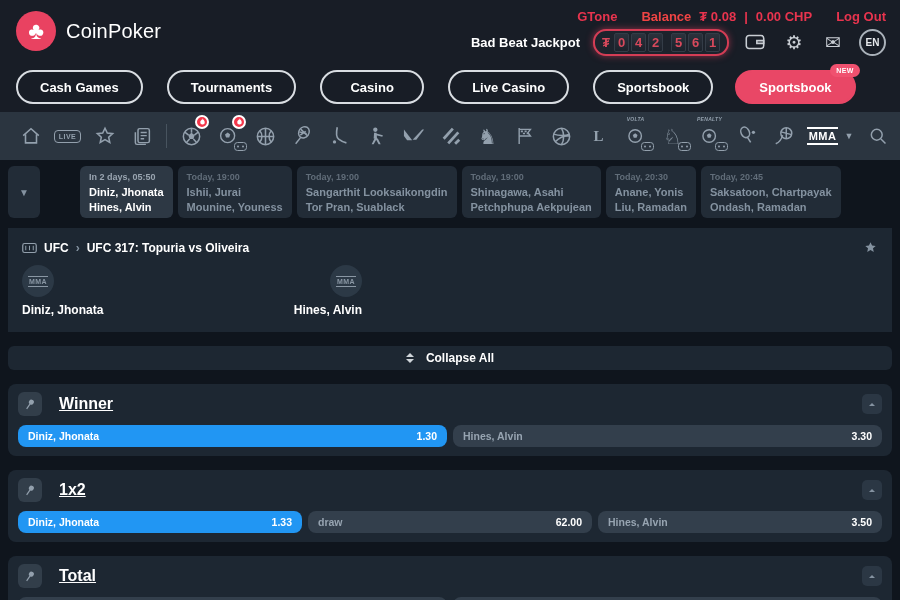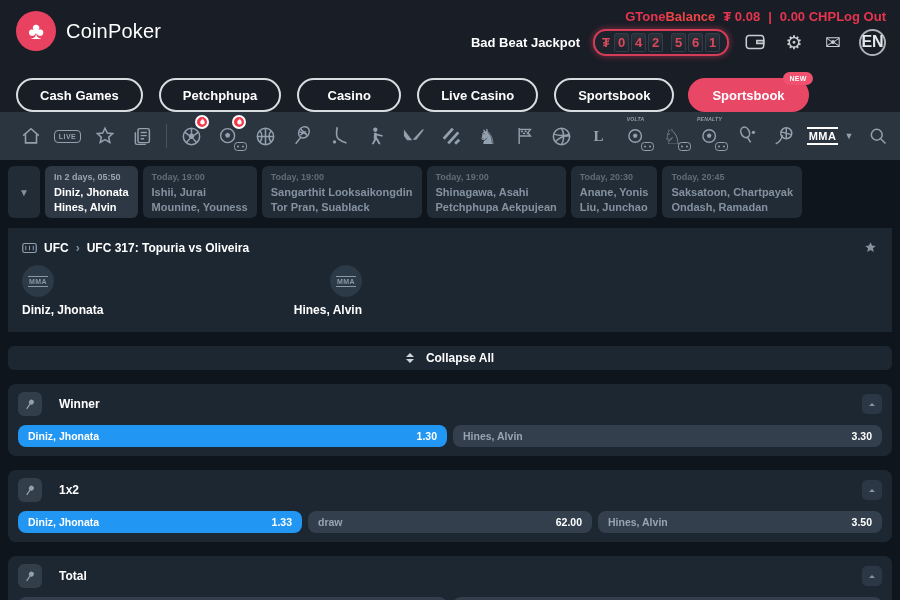--- a/index.html
+++ b/index.html
@@ -11,35 +11,35 @@
     -webkit-font-smoothing:antialiased;
   }
   svg { display:block; }
 
   
   .topbar { height:62px; background:#181d26; display:flex; align-items:center; justify-content:space-between; padding:0 14px 0 16px; }
   .logo-wrap { display:flex; align-items:center; gap:10px; }
   .logo-circle { width:40px; height:40px; border-radius:50%; background:#e94261; display:flex; align-items:center; justify-content:center; font-size:24px; color:#fff; font-weight:bold; }
   .logo-text { font-size:20px; font-weight:normal; letter-spacing:.2px; }
   .topbar-right { display:flex; flex-direction:column; align-items:flex-end; gap:5px; padding-top:2px; }
-  .account-row { display:flex; align-items:center; font-size:13px; font-weight:bold; color:#e8344e; }
+  .account-row { display:flex; align-items:center; gap:24px; font-size:13px; font-weight:bold; color:#e8344e; }
   .balance-group { display:flex; align-items:center; gap:8px; }
   .balance-label { color:#ef4444; }
   .jackpot-row { display:flex; align-items:center; gap:13px; }
   .jackpot-label { font-size:13px; font-weight:bold; color:#fff; }
   .jackpot-pill { display:flex; align-items:center; gap:2px; background:#1d232c; border:2px solid #d43d55; border-radius:13px; box-shadow:0 0 7px rgba(233,66,97,.55); padding:2px 7px; }
   .jp-cur { color:#d8495c; font-weight:bold; font-size:13px; margin-right:2px; }
   .jp-digit { width:15px; height:19px; border-radius:2px; background:linear-gradient(#2b323c,#1c222b); border:1px solid #343c47; color:#d8495c; font-weight:bold; font-size:13px; display:flex; align-items:center; justify-content:center; }
   .jp-gap { margin-right:6px; }
   .tb-iconbtn { color:#c9ced4; display:flex; align-items:center; justify-content:center; width:26px; height:26px; }
   .tb-iconbtn.glyph { font-size:19px; line-height:1; }
-  .lang-btn { width:27px; height:27px; border-radius:50%; border:2px solid #aab2ba; color:#e6e9ec; font-size:16px; font-weight:bold; display:flex; align-items:center; justify-content:center; }
-
-  
-  .mainnav { height:50px; background:#181d26; display:flex; align-items:flex-end; gap:16px; padding:0 16px; }
+  .lang-btn { width:27px; height:27px; border-radius:50%; border:2px solid #aab2ba; color:#e6e9ec; font-size:10px; font-weight:bold; display:flex; align-items:center; justify-content:center; }
+
+  
+  .mainnav { height:50px; background:#181d26; display:flex; align-items:center; gap:24px; padding:0 16px; }
   .nav-pill { height:34px; min-width:104px; padding:0 22px; border-radius:17px; border:2px solid #d9dde2; background:transparent; color:#fff; font-size:13px; font-weight:bold; display:flex; align-items:center; justify-content:center; position:relative; }
   .nav-pill.active { background:#e94766; border-color:#e94766; margin-left:-2px; }
   .new-badge { position:absolute; top:-8px; right:-6px; background:#f0516f; color:#fff; font-size:7px; font-weight:bold; padding:3px 6px; border-radius:8px; letter-spacing:.3px; }
 
   
   .sportsbar { height:48px; background:#2b3540; display:flex; align-items:center; padding:0 10px 0 12px; color:#93a0ad; }
   .sp { width:37px; height:34px; display:flex; align-items:center; justify-content:center; position:relative; flex:0 0 auto; }
   .sp-div { width:1px; height:24px; background:#48545f; margin:0 6px; flex:0 0 auto; }
   .live-chip { border:1.5px solid #93a0ad; border-radius:4px; font-size:7px; font-weight:bold; padding:2px 4px; letter-spacing:.5px; }
   .fire-badge { position:absolute; top:-4px; right:1px; width:14px; height:14px; border-radius:50%; background:#f4374b; border:2px solid #fff; display:flex; align-items:center; justify-content:center; }
@@ -50,21 +50,21 @@
   .mma-tab { color:#fff; font-size:11px; font-weight:bold; border-top:2px solid #fff; border-bottom:2px solid #fff; padding:1px 2px; letter-spacing:.5px; }
   .mma-caret { color:#93a0ad; font-size:9px; margin-left:6px; }
   .sp-search { margin-left:auto; width:40px; }
 
   
   .strip { display:flex; gap:5px; padding:6px 0 6px 8px; height:64px; overflow:hidden; align-items:stretch; }
   .strip-arrow { width:32px; flex:0 0 auto; background:#222c37; border-radius:6px; display:flex; align-items:center; justify-content:center; color:#8492a0; font-size:10px; }
   .mcard { background:#222c37; border-radius:6px; padding:6px 9px; white-space:nowrap; flex:0 0 auto; overflow:hidden; }
   .mcard .t { font-size:9px; font-weight:bold; color:#616d79; margin-bottom:3px; }
   .mcard .p { font-size:11px; font-weight:bold; color:#8globalThis492a0; color:#8492a0; line-height:1.35; }
-  .mcard.active { background:#2d3844; }
+  .mcard.active { background:#2d3844;margin-left:35px; }
   .mcard.active .t { color:#9aa5b1; }
   .mcard.active .p { color:#ffffff; }
 
   
   .panel { margin:4px 8px 0; background:#1d2732; border-radius:0; }
   .match-panel { height:104px; padding:12px 14px; }
   .breadcrumb { display:flex; align-items:center; gap:7px; font-size:12px; font-weight:bold; }
   .crumb-sep { color:#8492a0; }
   .crumb-star { margin-left:auto; color:#8492a0; }
   .teams { display:flex; align-items:flex-start; margin-top:10px; }
@@ -79,21 +79,21 @@
 
   .collapse-bar { margin:14px 8px 0; height:24px; background:#1d2732; border-radius:6px; display:flex; align-items:center; justify-content:center; gap:12px; font-size:12px; font-weight:bold; }
   .updown { display:flex; flex-direction:column; gap:2px; }
   .tri-up { width:0; height:0; border-left:4px solid transparent; border-right:4px solid transparent; border-bottom:4px solid #cfd5da; }
   .tri-down { width:0; height:0; border-left:4px solid transparent; border-right:4px solid transparent; border-top:4px solid #cfd5da; }
 
   
   .market { margin:14px 8px 0; background:#1d2732; border-radius:8px; padding:8px 10px 9px; }
   .market-head { display:flex; align-items:center; gap:17px; margin-bottom:9px; }
   .pin-btn { width:24px; height:24px; border-radius:6px; background:#323e4a; color:#93a0ad; display:flex; align-items:center; justify-content:center; }
-  .market-title { font-size:12px; font-weight:bold; flex:1; }
+  .market-title { font-size:16px; font-weight:bold; flex:1;text-decoration:underline; }
   .collapse-btn { width:20px; height:20px; border-radius:5px; background:#2b3744; display:flex; align-items:center; justify-content:center; }
   .tri-up.small { border-left-width:3.5px; border-right-width:3.5px; border-bottom-width:3.5px; border-bottom-color:#8492a0; }
   .odds { display:flex; gap:6px; }
   .odd { flex:1; height:22px; border-radius:8px; background:#333f4c; display:flex; align-items:center; justify-content:space-between; padding:0 10px; font-size:10.5px; font-weight:bold; color:#97a4b1; }
   .odd .val { color:#fff; }
   .odd.selected { background:#2196f3; color:#fff; }
 </style>
 </head>
 <body>
 
@@ -134,21 +134,21 @@
       </div>
       <div class="tb-iconbtn glyph">⚙</div>
       <div class="tb-iconbtn glyph">✉</div>
       <div class="lang-btn">EN</div>
     </div>
   </div>
 </header>
 
 <nav class="mainnav">
   <div class="nav-pill">Cash Games</div>
-  <div class="nav-pill">Petchphupa</div>
+  <div class="nav-pill">Tournaments</div>
   <div class="nav-pill">Casino</div>
   <div class="nav-pill">Live Casino</div>
   <div class="nav-pill">Sportsbook</div>
   <div class="nav-pill active">
     <span>Sportsbook</span>
     <span class="new-badge">NEW</span>
   </div>
 </nav>
 
 <div class="sportsbar">
@@ -343,21 +343,21 @@
     <div class="p">Tor Pran, Suablack</div>
   </div>
   <div class="mcard">
     <div class="t">Today, 19:00</div>
     <div class="p">Shinagawa, Asahi</div>
     <div class="p">Petchphupa Aekpujean</div>
   </div>
   <div class="mcard">
     <div class="t">Today, 20:30</div>
     <div class="p">Anane, Yonis</div>
-    <div class="p">Liu, Junchao</div>
+    <div class="p">Liu, Ramadan</div>
   </div>
   <div class="mcard">
     <div class="t">Today, 20:45</div>
     <div class="p">Saksatoon, Chartpayak</div>
     <div class="p">Ondash, Ramadan</div>
   </div>
 
 </div>
 
 <section class="panel match-panel">

